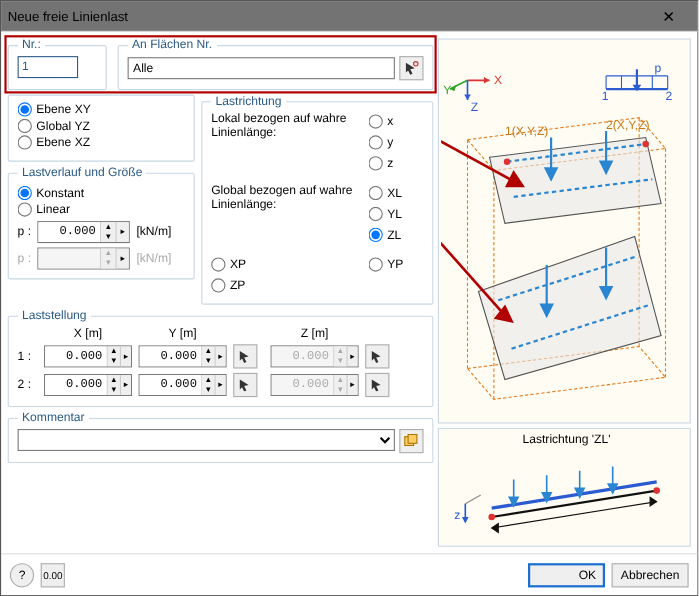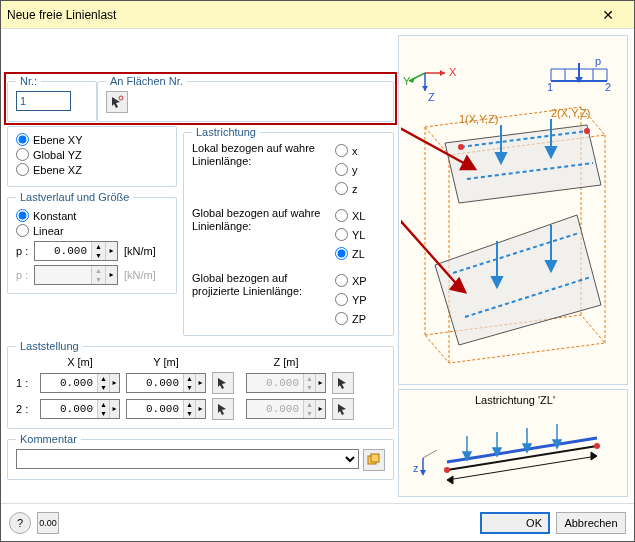--- a/index.html
+++ b/index.html
@@ -1,26 +1,26 @@
 <!DOCTYPE html>
 <html><head>
 <meta charset="utf-8">
 <style>
   * { box-sizing: border-box; font-family: "Segoe UI", Tahoma, sans-serif; font-size: 11px; }
   body { margin: 0; padding: 0; background: #fff; }
   .window { width: 635px; height: 542px; border: 1px solid #555; background: #fff; display: flex; flex-direction: column; }
-  .titlebar { height: 28px; background: #fef9c3; display: flex; align-items: center; padding: 0 6px; border-bottom: 1px solid #ddd; }
+  .titlebar { height: 28px; background: #737373; display: flex; align-items: center; padding: 0 6px; border-bottom: 1px solid #ddd; }
   .titlebar .title { flex: 1; font-size: 12px; }
   .titlebar .close { width: 40px; text-align: center; font-size: 14px; cursor: pointer; }
   .body { flex: 1; display: flex; padding: 6px; gap: 4px; }
   .left { flex: 1; display: flex; flex-direction: column; gap: 4px; }
   .right { width: 230px; display: flex; flex-direction: column; gap: 4px; }
   fieldset { border: 1px solid #c7d8e6; border-radius: 2px; padding: 4px 8px 8px 8px; margin: 0; position: relative; }
   legend { color: #2b5b86; padding: 0 4px; font-size: 11px; }
-  .row-top { display: flex; gap: 0; margin-top: 40px; }
+  .row-top { display: flex; gap: 10px; }
   .nr-box { width: 90px; }
   .flachen-box { flex: 1; }
   .nr-input { width: 55px; height: 20px; border: 1px solid #2b5b86; color: #2b5b86; text-align: left; padding: 0 3px; }
   .flachen-row { display: flex; gap: 4px; align-items: center; }
   .flachen-input { flex: 1; height: 20px; border: 1px solid #7a7a7a; padding: 0 4px; }
   .iconbtn { width: 22px; height: 22px; border: 1px solid #adadad; background: #efefef; display: inline-flex; align-items: center; justify-content: center; cursor: pointer; }
   .highlight-red { position: absolute; border: 2px solid #b10000; pointer-events: none; }
   .row-pl { display: flex; gap: 6px; }
   .proj-box { width: 170px; }
   .lvg-box { width: 170px; }
@@ -63,20 +63,21 @@
   <div class="body" style="position:relative">
     <div class="left">
       <div class="row-top" style="position:relative">
         <fieldset class="nr-box">
           <legend>Nr.:</legend>
           <input class="nr-input" value="1" style="">
         </fieldset>
         <fieldset class="flachen-box">
           <legend>An Flächen Nr.</legend>
           <div class="flachen-row">
+            <input class="flachen-input" value="Alle" style="">
             <span class="iconbtn">
               <svg width="14" height="14">
                   <path d="M2 2 L10 7 L6 8 L8 12 L6 13 L4 9 L2 11 Z" fill="#333"></path>
                   <circle cx="11" cy="3" r="2" fill="none" stroke="#c33" stroke-width="1"></circle>
                 </svg>
             </span>
           </div>
         </fieldset>
         <div class="highlight-red" style="left:-3px; top:-3px; right:-3px; bottom:-3px;"></div>
       </div>
@@ -159,21 +160,20 @@
               </div>
             <div class="radio-row">
                 <input type="radio" style="">
                 <span>YL</span>
               </div>
             <div class="radio-row">
                 <input type="radio" checked="" style="">
                 <span>ZL</span>
               </div>
             <div style="grid-column:1/3; height:6px"></div>
-            <div class="dir-label" style="grid-row:span 3">Global bezogen auf projizierte Linienlänge:</div>
             <div class="radio-row">
                 <input type="radio" style="">
                 <span>XP</span>
               </div>
             <div class="radio-row">
                 <input type="radio" style="">
                 <span>YP</span>
               </div>
             <div class="radio-row">
                 <input type="radio" style="">

